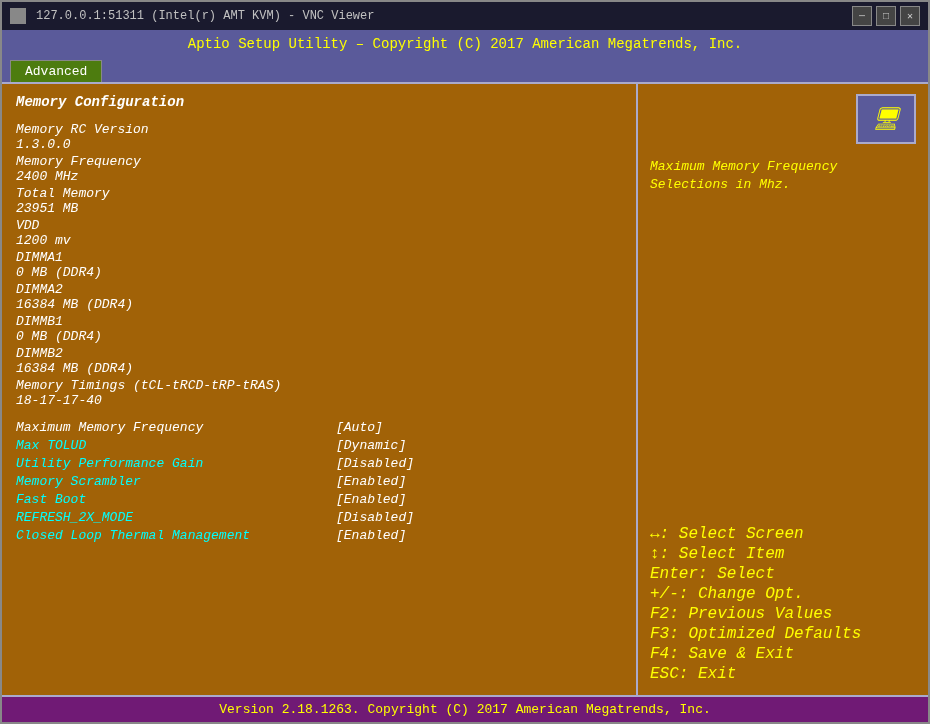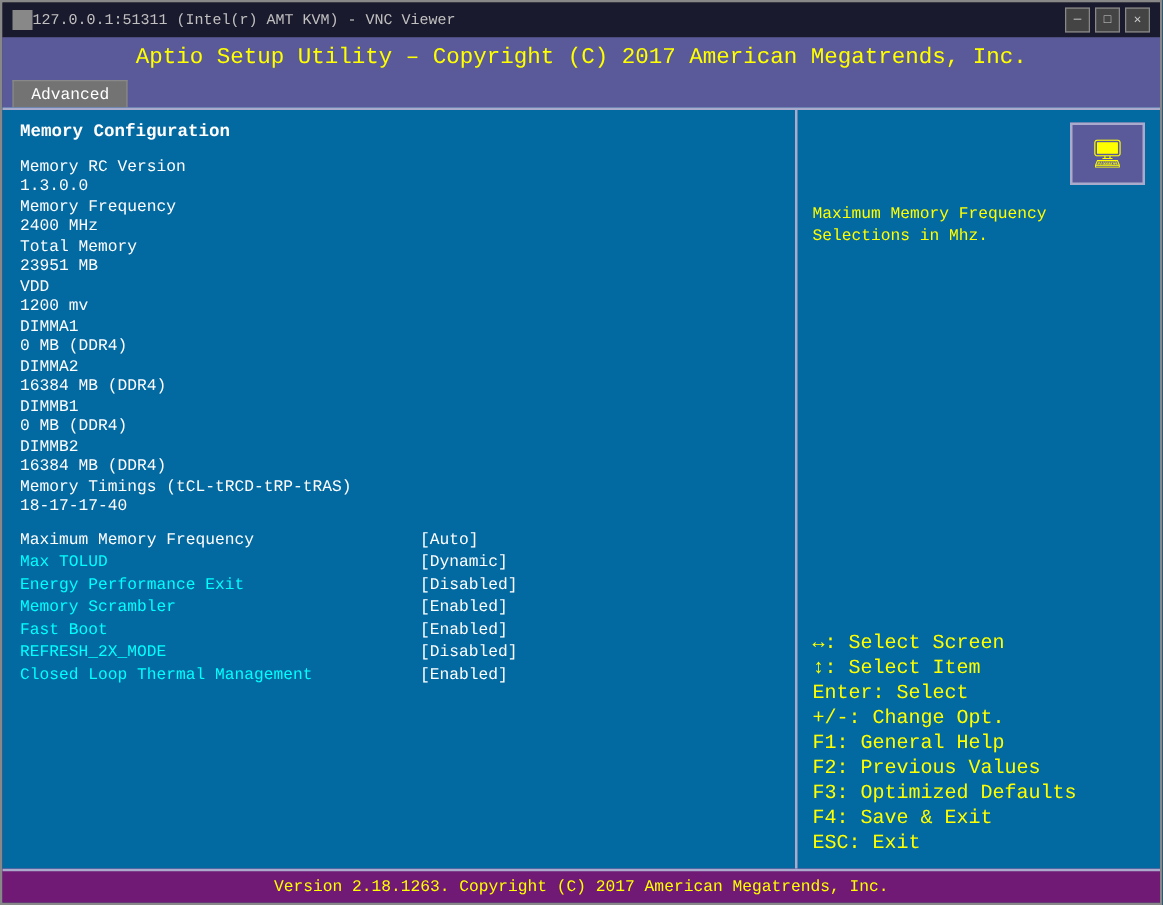--- a/index.html
+++ b/index.html
@@ -28,21 +28,21 @@
       display: flex;
       align-items: center;
       justify-content: space-between;
       height: 28px;
       flex-shrink: 0;
     }
 
     .titlebar-left {
       display: flex;
       align-items: center;
-      gap: 0;
+      gap: 10px;
     }
 
     .titlebar-icon {
       width: 16px;
       height: 16px;
       background: #888;
       display: inline-block;
     }
 
     .titlebar-controls {
@@ -70,52 +70,53 @@
       display: flex;
       flex-direction: column;
     }
 
     
     .bios-header {
       background: #5a5a9a;
       color: #ffff00;
       text-align: center;
       padding: 6px 0;
-      font-size: 18px;
+      font-size: 14px;
       flex-shrink: 0;
     }
 
     
     .tab-bar {
       background: #5a5a9a;
       padding: 2px 8px 0;
       display: flex;
       flex-shrink: 0;
     }
 
     .tab {
       padding: 3px 14px;
       font-size: 13px;
       cursor: pointer;
       border: 1px solid #888;
     }
 
     .tab.active {
-      background: #737373;
+      background: #4d7c0f;
       color: #ffffff;
       border-bottom: none;
       font-family: Liberation Mono, monospace;
     }
 
     
     .bios-main {
       flex: 1;
       display: flex;
-      background: #0369a1;
+      background: #a16207;
       border-top: 2px solid #aaaacc;
+      font-style: italic;
     }
 
     
     .left-panel {
       flex: 1;
       padding: 10px 14px;
       color: #ffffff;
       font-size: 13px;
       border-right: 2px solid #aaaacc;
       overflow: hidden;
@@ -297,21 +298,21 @@
 
         <div class="config-row">
           <span class="config-label white">Maximum Memory Frequency</span>
           <span class="config-value">[Auto]</span>
         </div>
         <div class="config-row">
           <span class="config-label">Max TOLUD</span>
           <span class="config-value">[Dynamic]</span>
         </div>
         <div class="config-row">
-          <span class="config-label">Energy Performance Exit</span>
+          <span class="config-label">Utility Performance Gain</span>
           <span class="config-value">[Disabled]</span>
         </div>
         <div class="config-row">
           <span class="config-label">Memory Scrambler</span>
           <span class="config-value">[Enabled]</span>
         </div>
         <div class="config-row">
           <span class="config-label">Fast Boot</span>
           <span class="config-value">[Enabled]</span>
         </div>
@@ -344,23 +345,20 @@
           <div class="key-hint-row">
             <span>↕: Select Item</span>
           </div>
           <div class="key-hint-row">
             <span>Enter: Select</span>
           </div>
           <div class="key-hint-row">
             <span>+/-: Change Opt.</span>
           </div>
           <div class="key-hint-row">
-            <span>F1: General Help</span>
-          </div>
-          <div class="key-hint-row">
             <span>F2: Previous Values</span>
           </div>
           <div class="key-hint-row">
             <span>F3: Optimized Defaults</span>
           </div>
           <div class="key-hint-row">
             <span>F4: Save &amp; Exit</span>
           </div>
           <div class="key-hint-row">
             <span>ESC: Exit</span>

